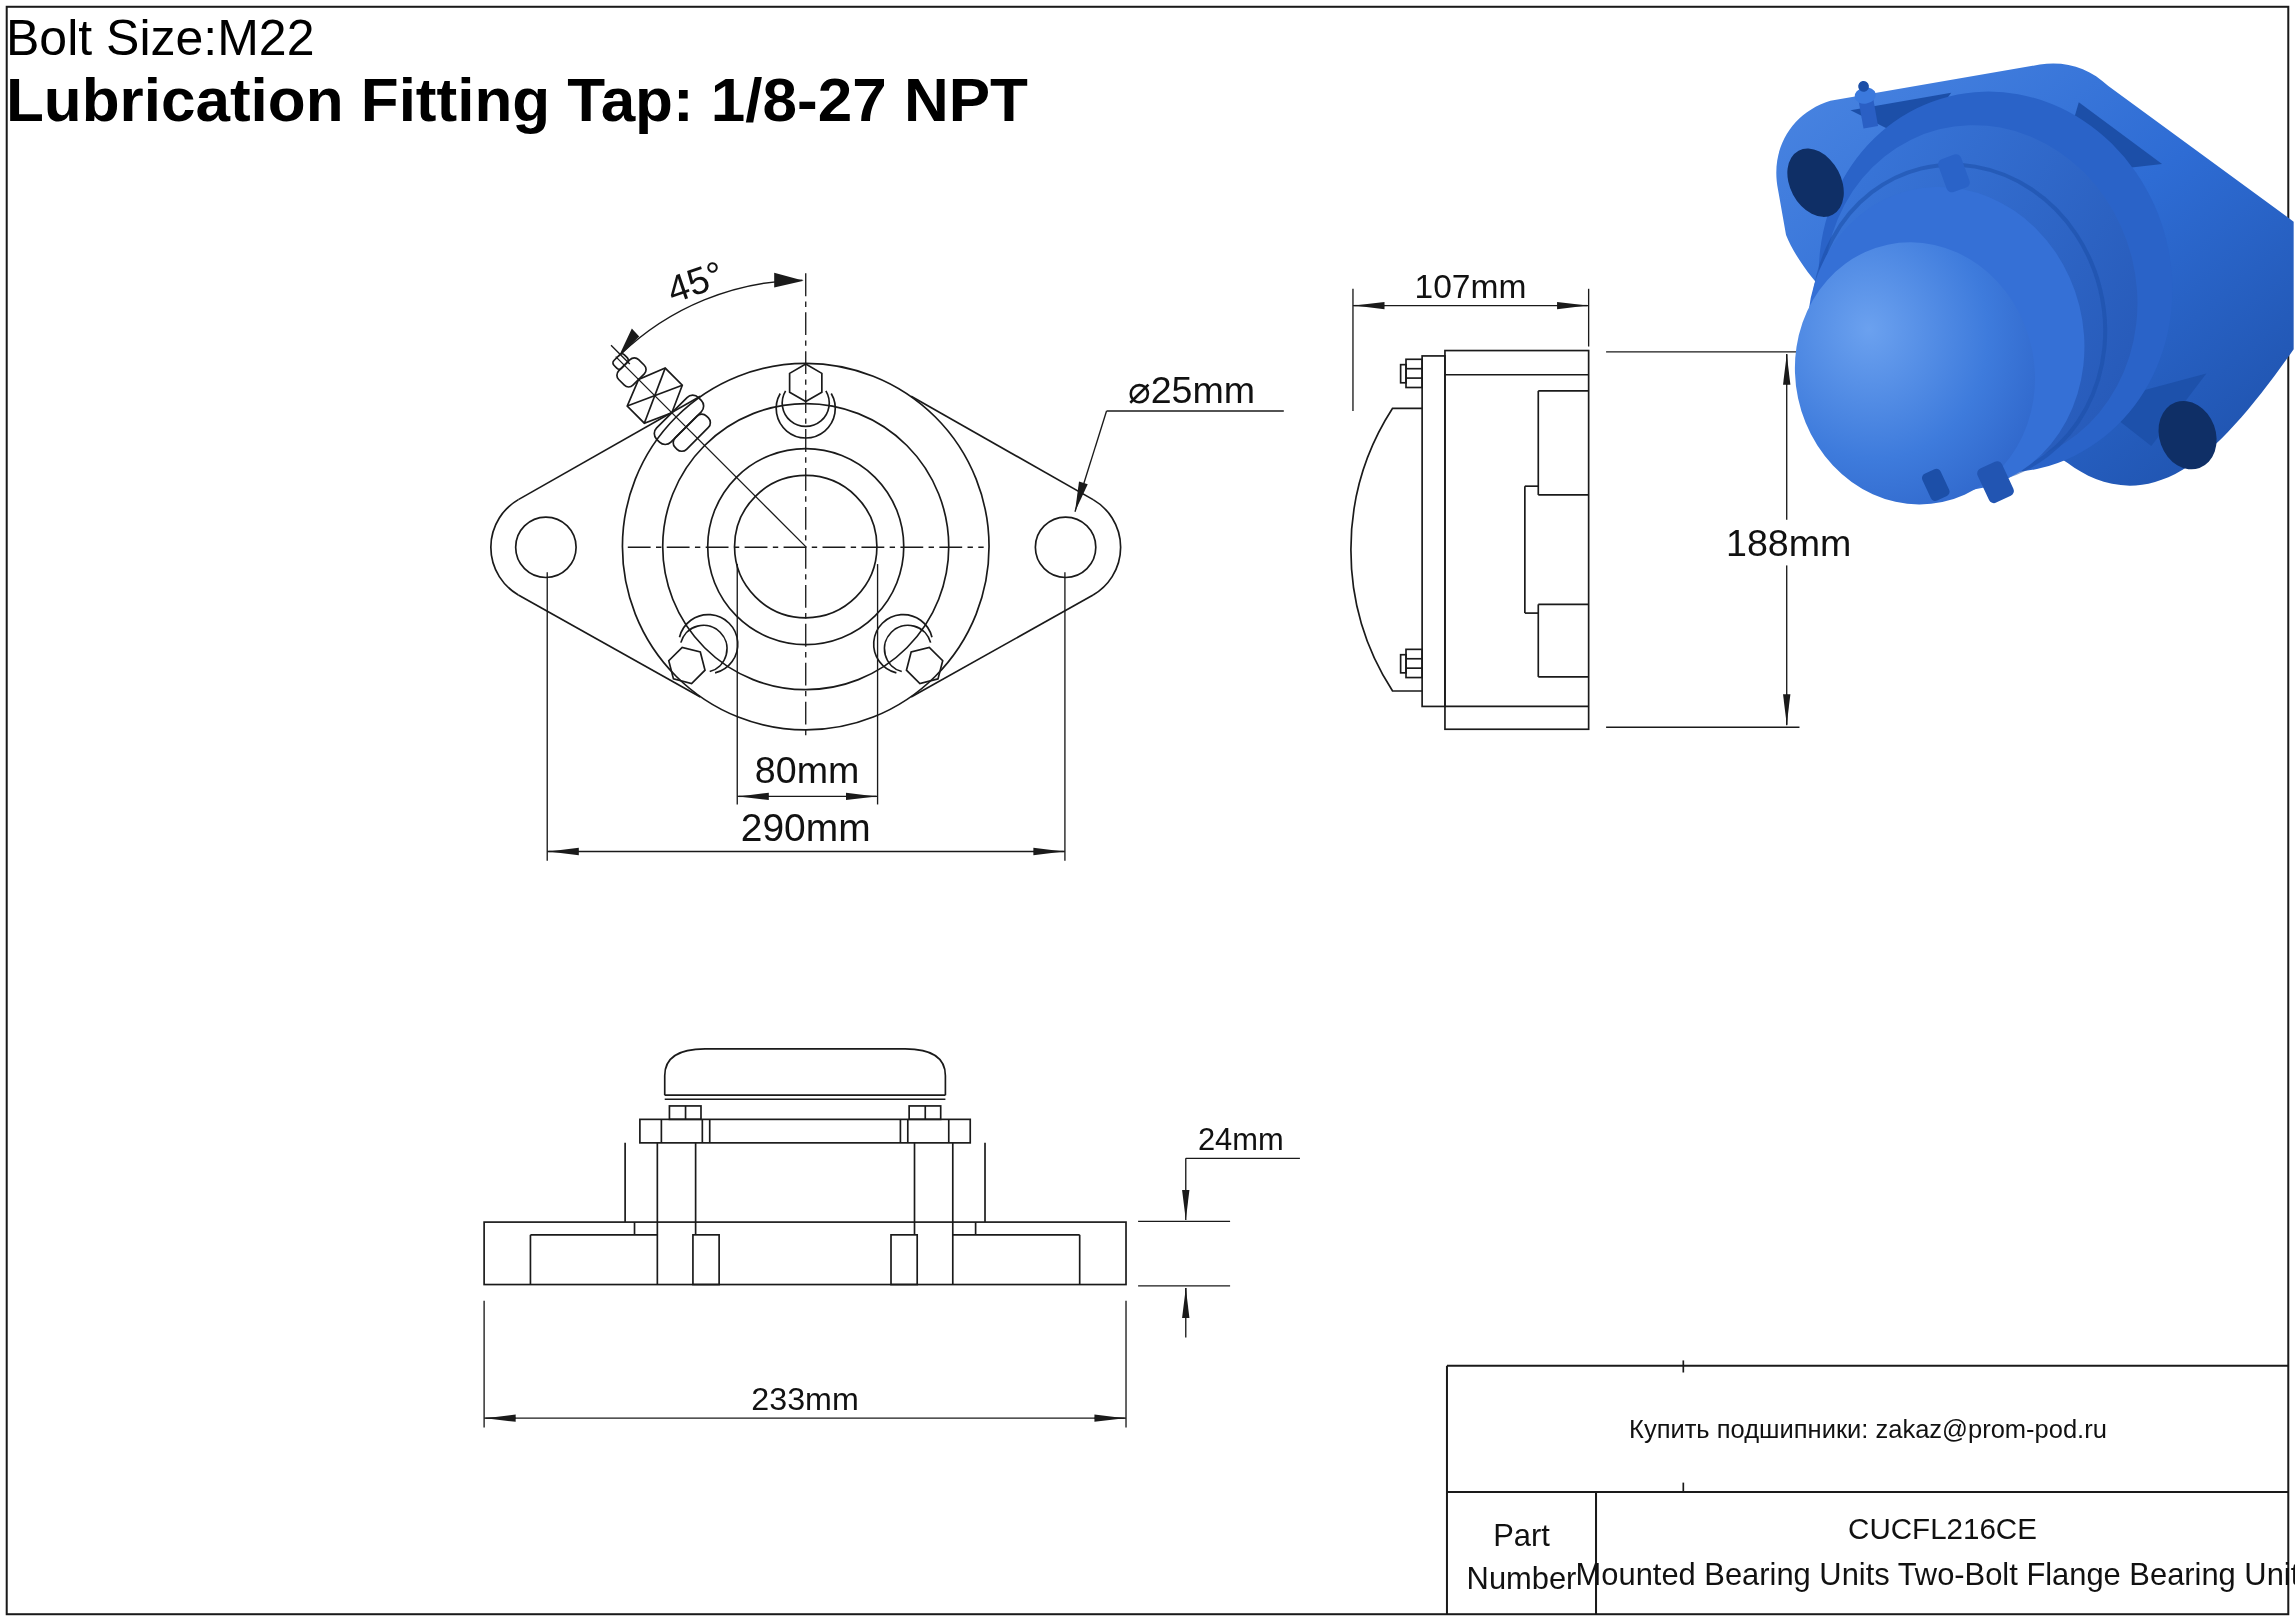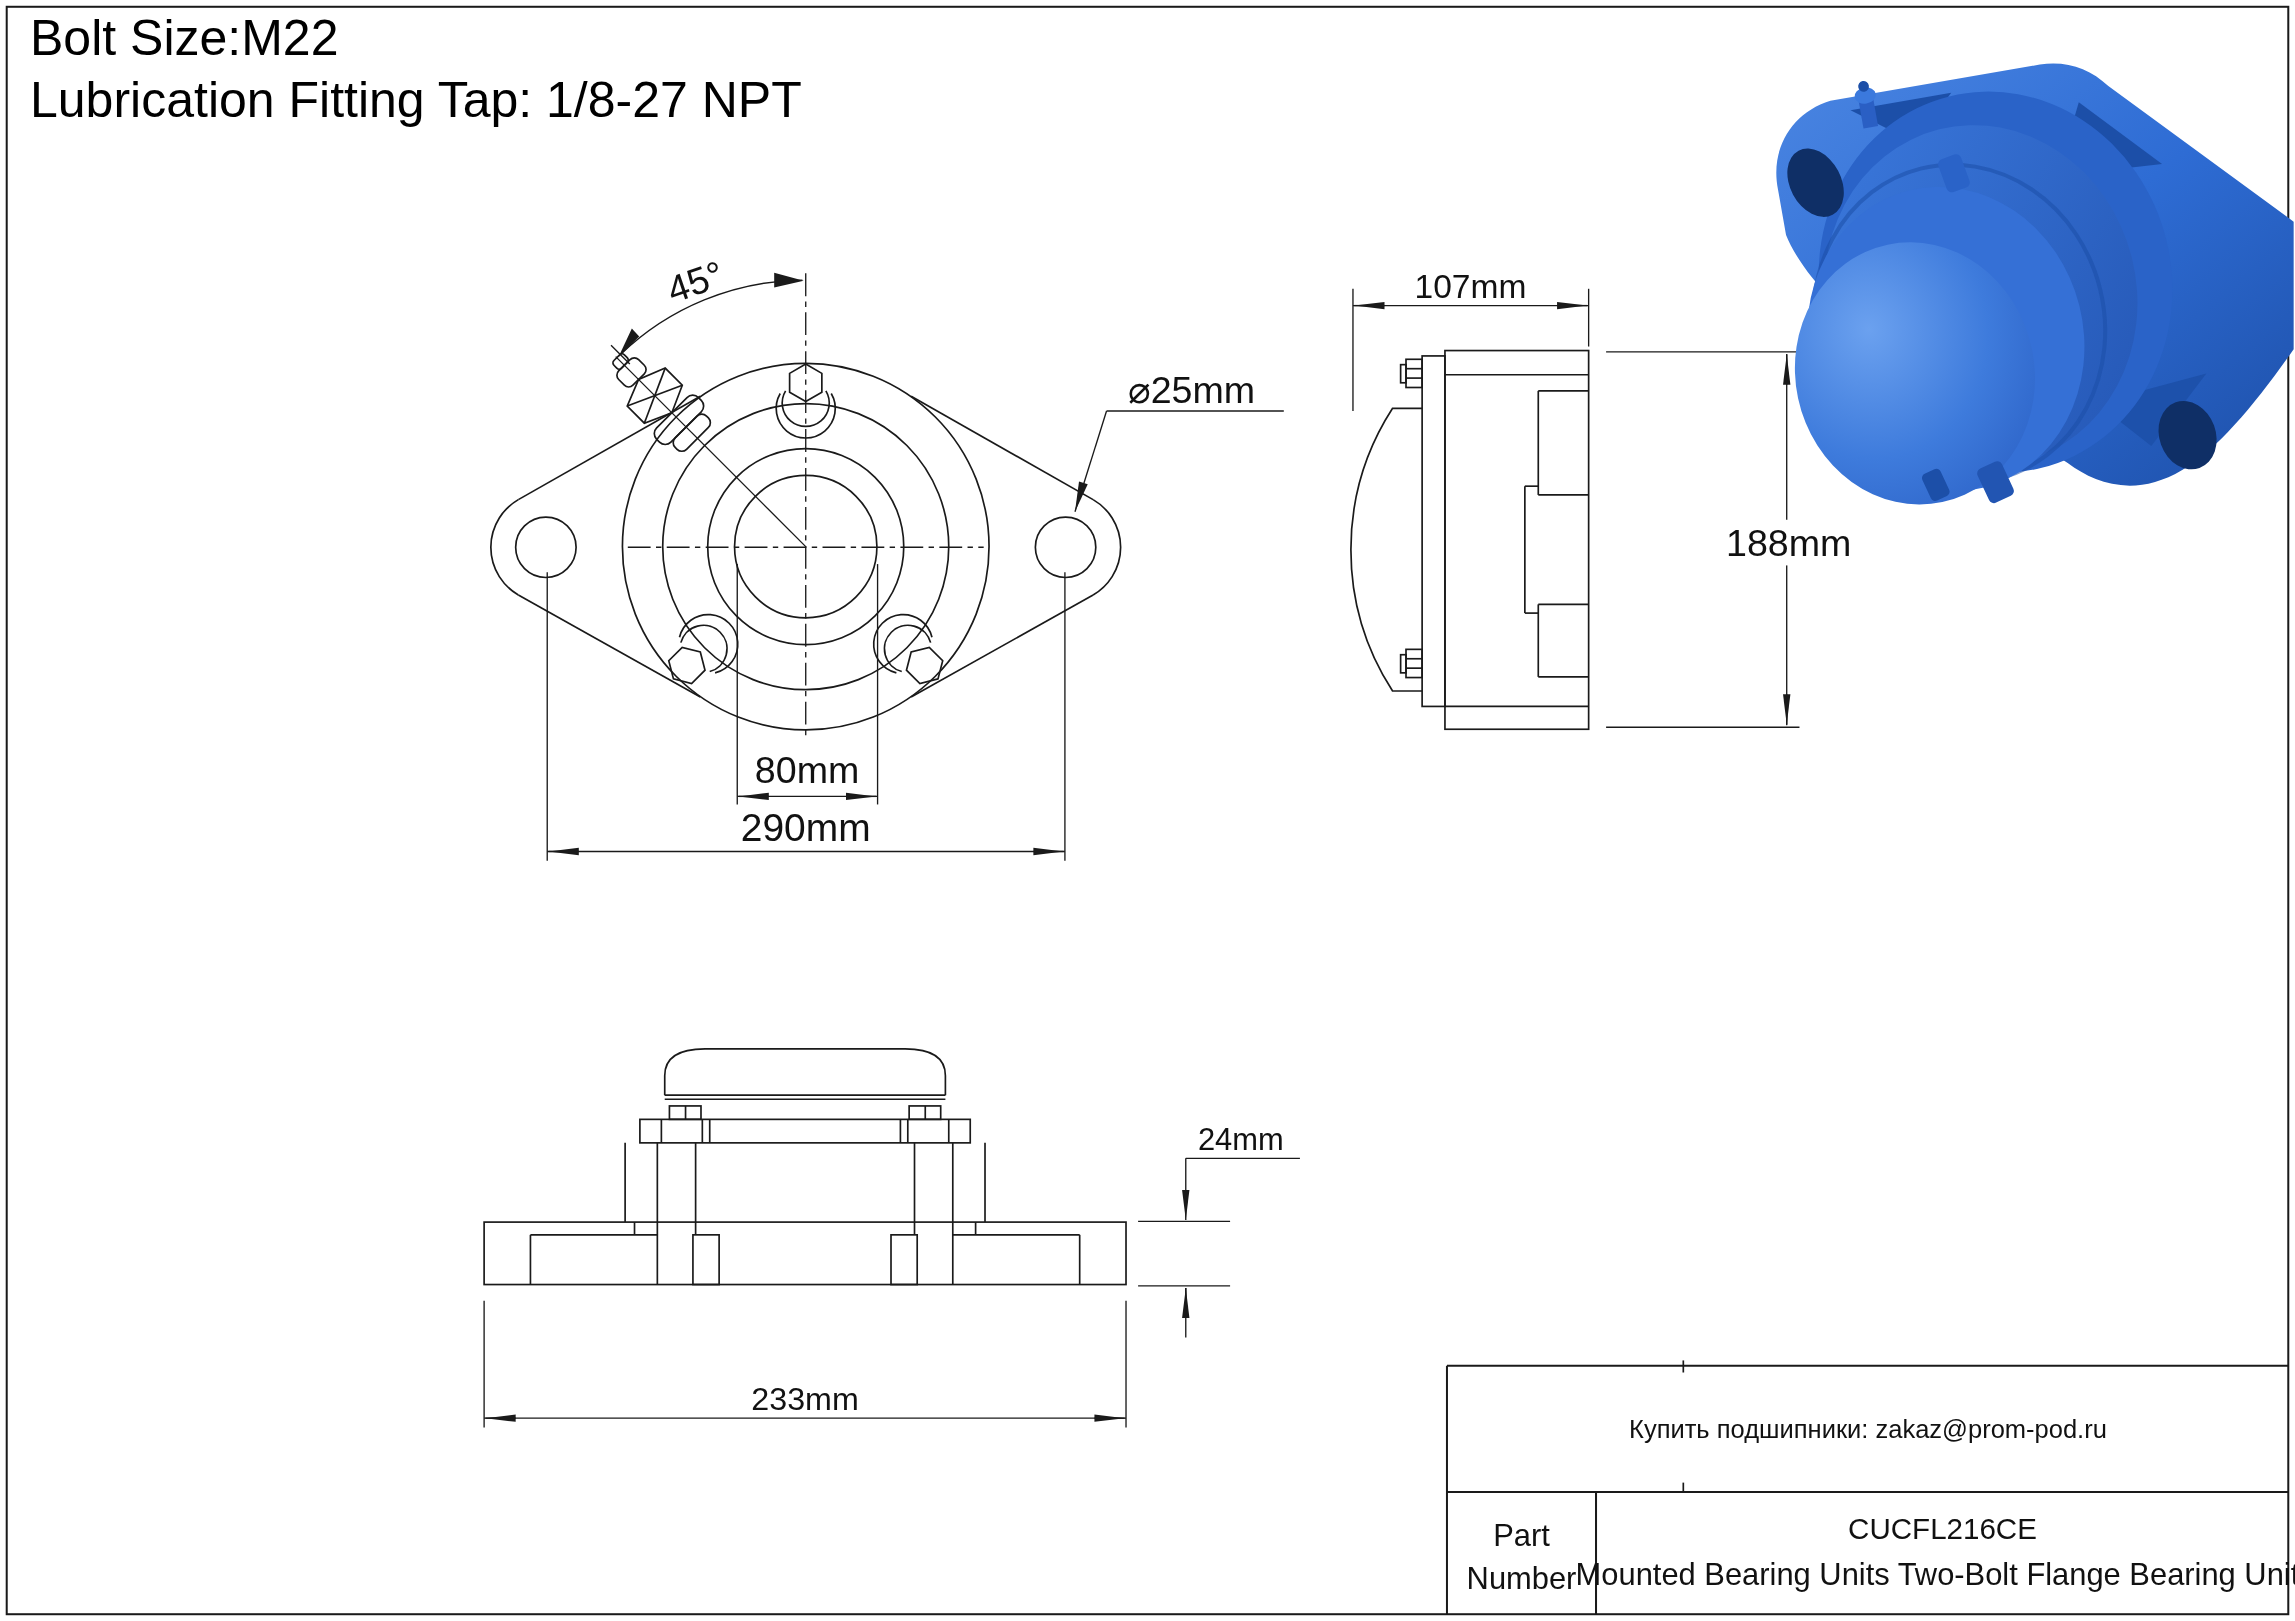--- a/index.html
+++ b/index.html
@@ -1,21 +1,21 @@
 <!DOCTYPE html>
 <html style="font-size:10.7px"><head>
 <meta charset="utf-8">
 <style>
   html,body{margin:0;padding:0;background:#ffffff;}
   .page{position:relative;width:2295px;height:1621px;background:#ffffff;overflow:hidden;
         font-family:"Liberation Sans",sans-serif;}
   .page svg{position:absolute;left:0;top:0;}
-  .hdr{position:absolute;left:30px;top:6.7px;color:#000;}
+  .hdr{position:absolute;left:6px;top:6.7px;color:#000;}
   .hdr .l1{font-size:50px;line-height:62px;white-space:pre;}
-  .hdr .l2{font-size:50px;line-height:62px;white-space:pre;}
+  .hdr .l2{font-size:62px;line-height:62px;white-space:pre;font-weight:bold;}
   text{fill:#111111;font-family:"Liberation Sans",sans-serif;}
 </style>
 </head>
 <body>
 
 <div class="page">
 
   <div class="hdr">
     <div class="l1">Bolt Size:M22</div>
     <div class="l2">Lubrication Fitting Tap: 1/8-27 NPT</div>

